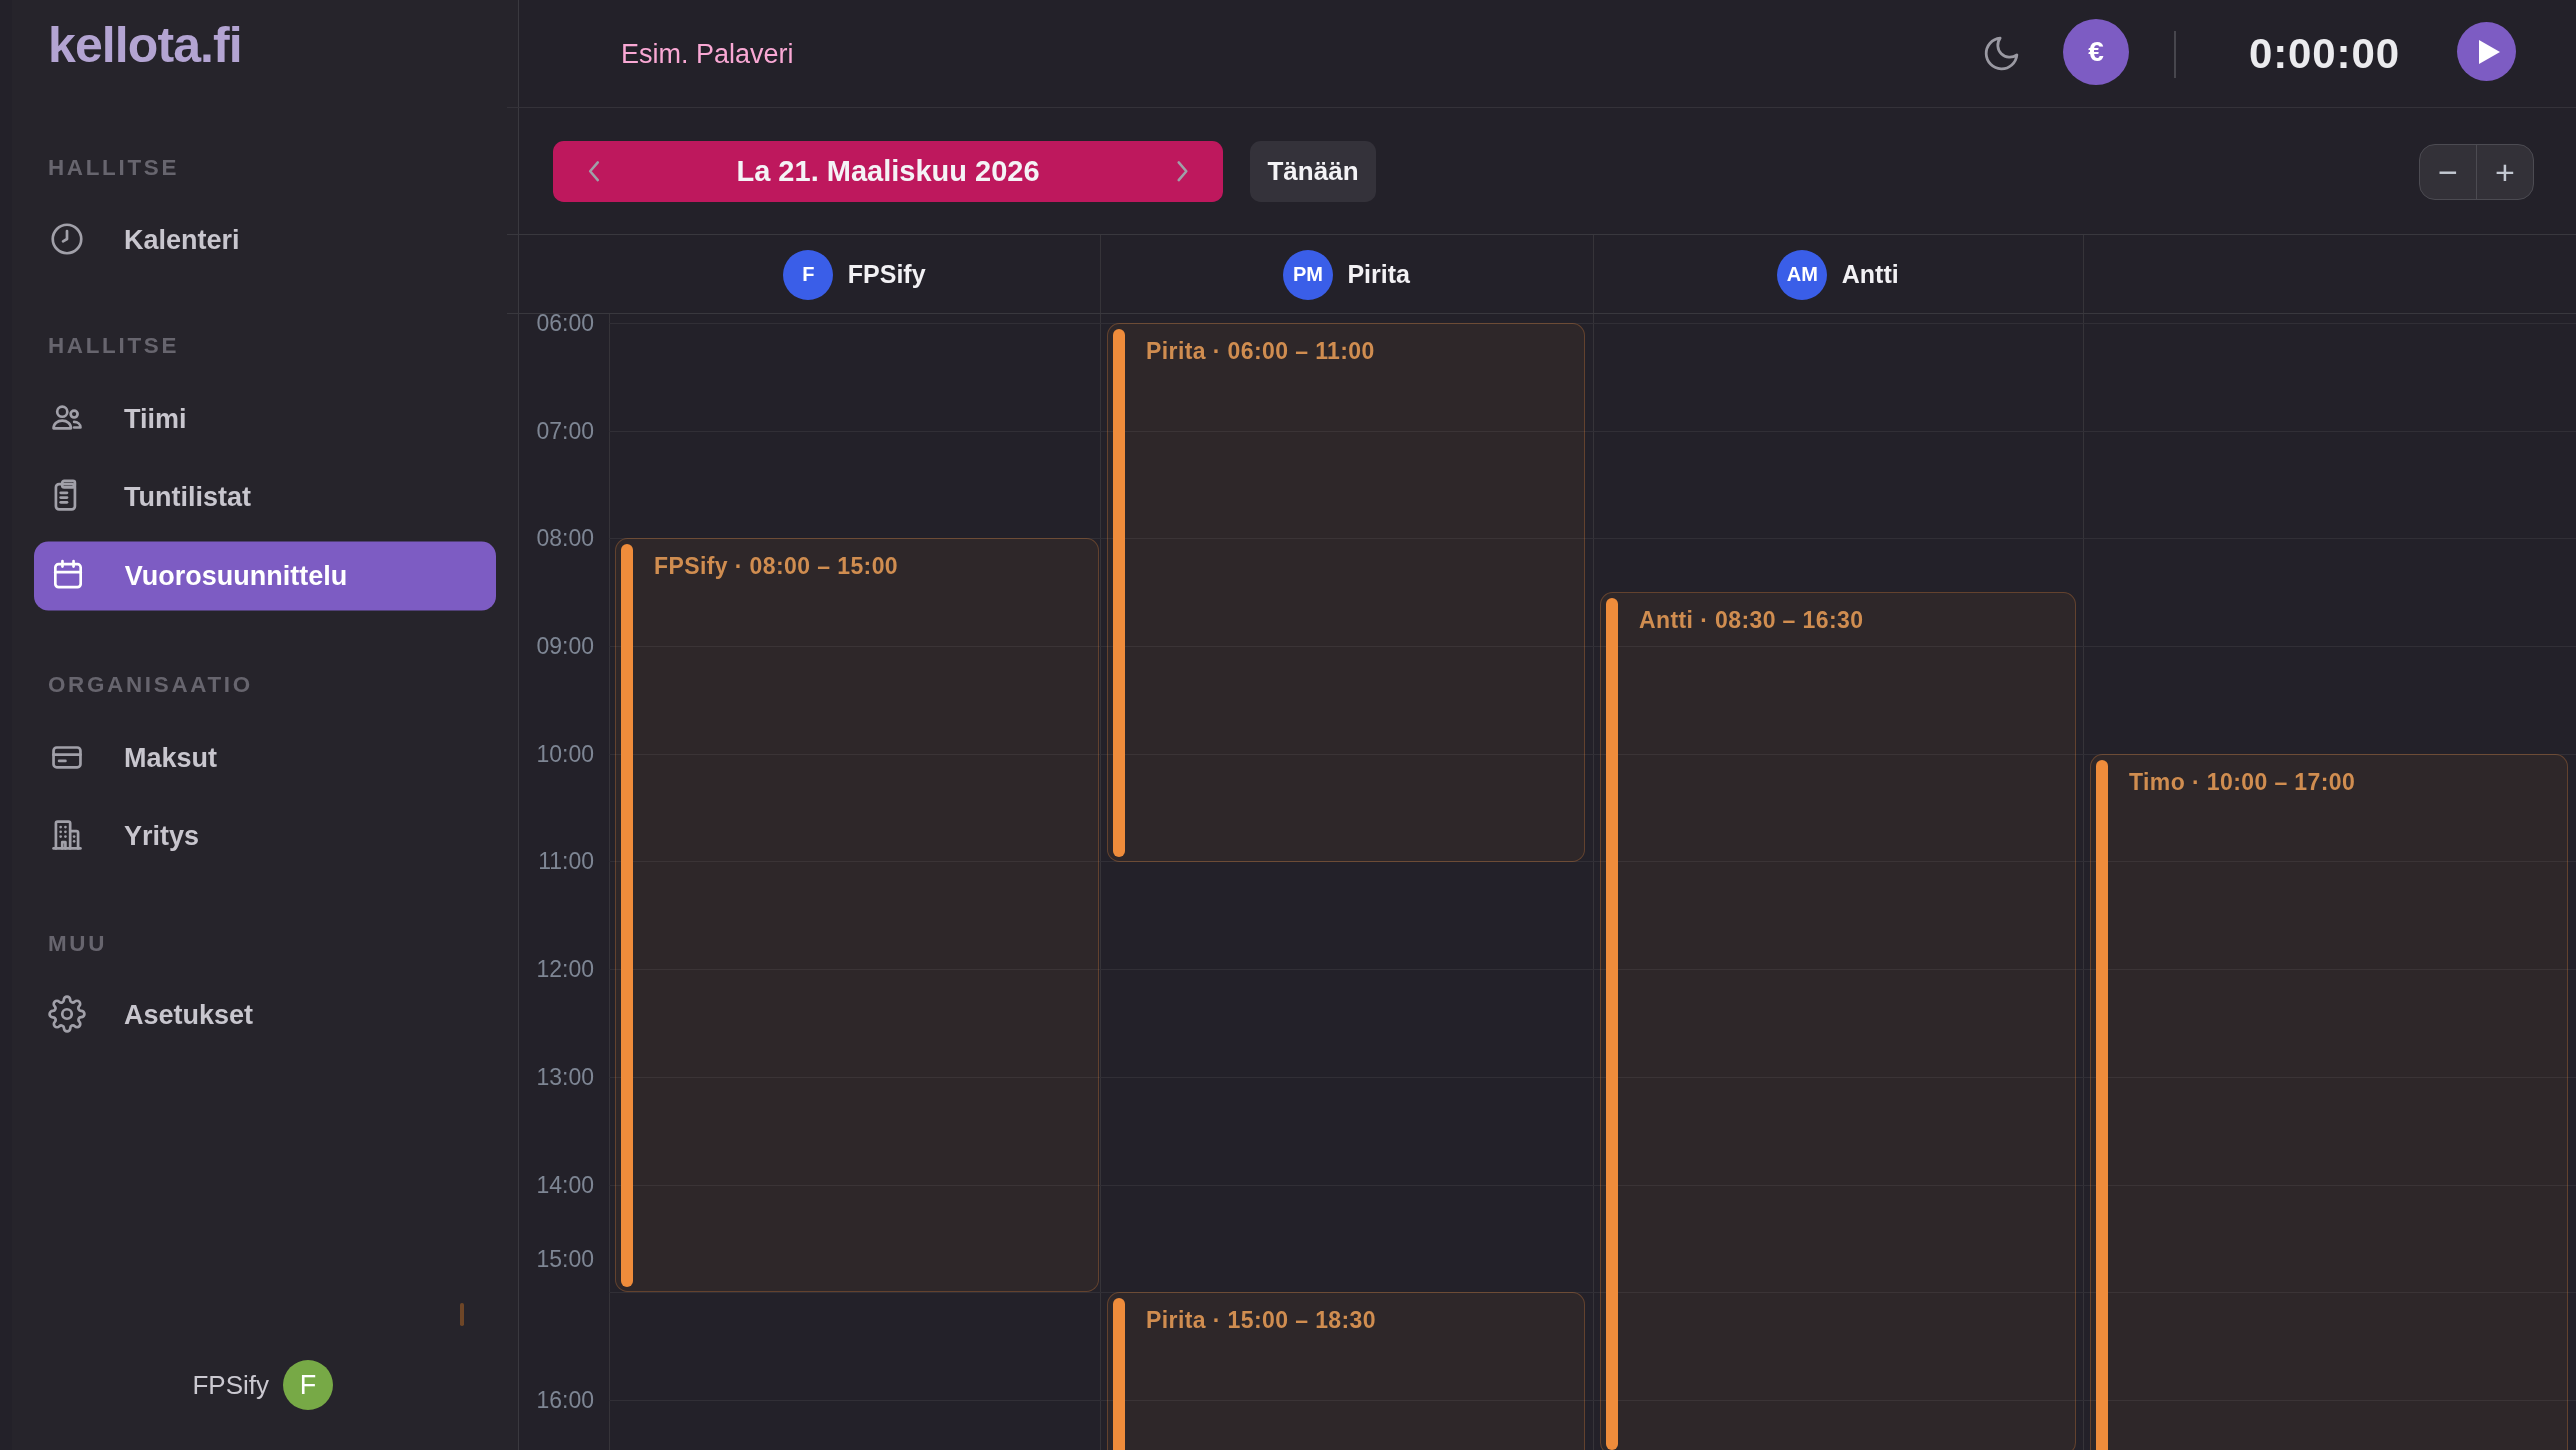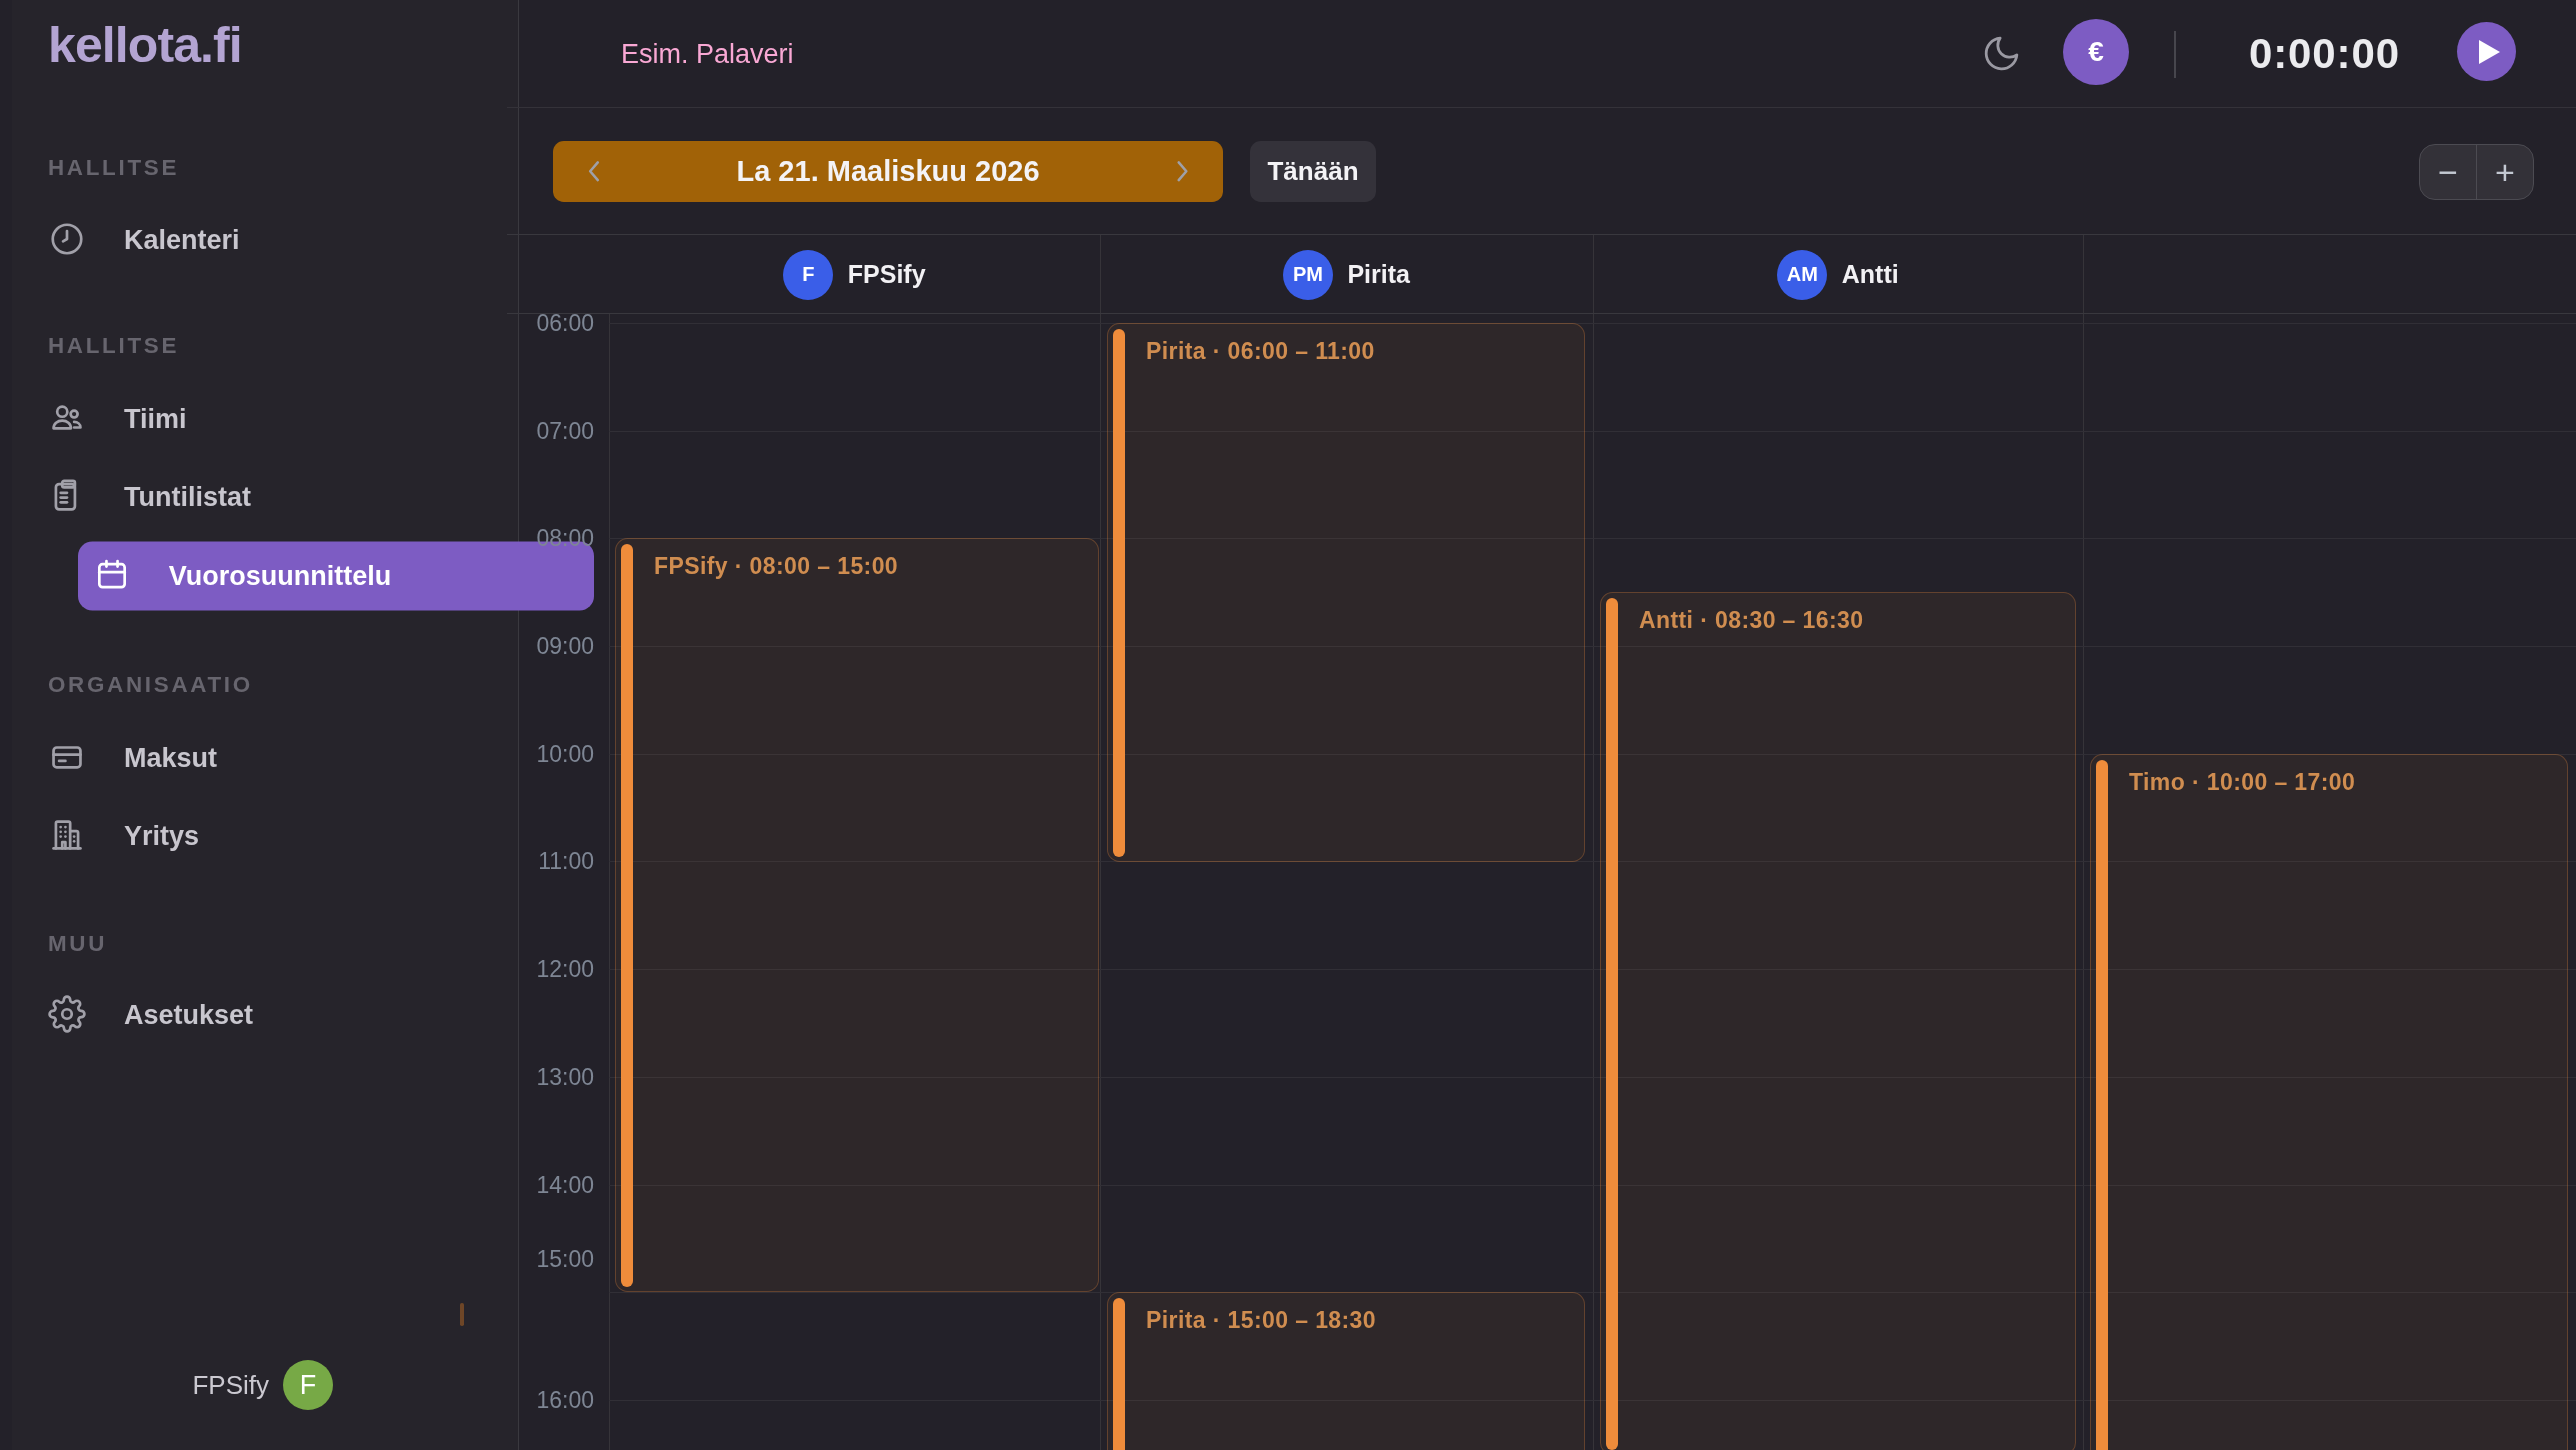--- a/index.html
+++ b/index.html
@@ -24,22 +24,22 @@
     position:absolute; left:36px; transform:translateY(-50%);
     font-size:22.4px; font-weight:700; letter-spacing:2.7px; color:#67656e;
   }
   .side-item {
     position:absolute; left:36px; height:54px; transform:translateY(-50%);
     display:flex; align-items:center; gap:38px; cursor:pointer;
   }
   .side-item .lbl { font-size:27px; font-weight:600; color:#c8c6ce; }
   .side-item svg { stroke:#a1a0a9; }
   .side-item.active {
-    left:22.4px; width:516px; height:69px; padding-left:14.4px;
-    background:#7d5cc3; border-radius:14.4px;margin-left:44px;
+    left:22.4px; width:462px; height:69px; padding-left:14.4px;
+    background:#7d5cc3; border-radius:14.4px;
   }
   .side-item.active .lbl { color:#ffffff; font-weight:700; }
   .side-item.active svg { stroke:#ffffff; }
   .side-user {
     position:absolute; left:0; top:1385px; width:507px; transform:translateY(-50%);
     display:flex; align-items:center; justify-content:flex-start;
   }
   .side-user .uname { position:absolute; right:250px; font-size:26px; color:#cbc9d1; }
   .side-user .uavatar {
     position:absolute; left:271px; top:-25px; width:50px; height:50px; border-radius:50%;
@@ -71,21 +71,21 @@
   }
   .play-btn {
     position:absolute; left:1950px; top:22.4px; width:59px; height:59px; border-radius:50%;
     background:#7d5cc3; display:flex; align-items:center; justify-content:center; cursor:pointer;
   }
   .play-tri { width:0; height:0; border-left:21.5px solid #fff;
     border-top:12.6px solid transparent; border-bottom:12.6px solid transparent; margin-left:5.4px; }
   
   .date-pill {
     position:absolute; left:553px; top:141px; width:670px; height:61px;
-    background:#a16207; border-radius:10.8px;
+    background:#be185d; border-radius:10.8px;
     display:flex; align-items:center; justify-content:space-between; padding:0 27px;
   }
   .date-pill .chev { display:flex; align-items:center; cursor:pointer; }
   .date-label { font-size:29px; font-weight:700; color:#f4f3f6; cursor:pointer; }
   .today-btn {
     position:absolute; left:1250px; top:141px; width:126px; height:61px;
     background:#34323a; border-radius:10.8px; font-size:26px; font-weight:700; color:#f4f3f6;
     display:flex; align-items:center; justify-content:center; cursor:pointer;
   }
   .zoom-ctl {

